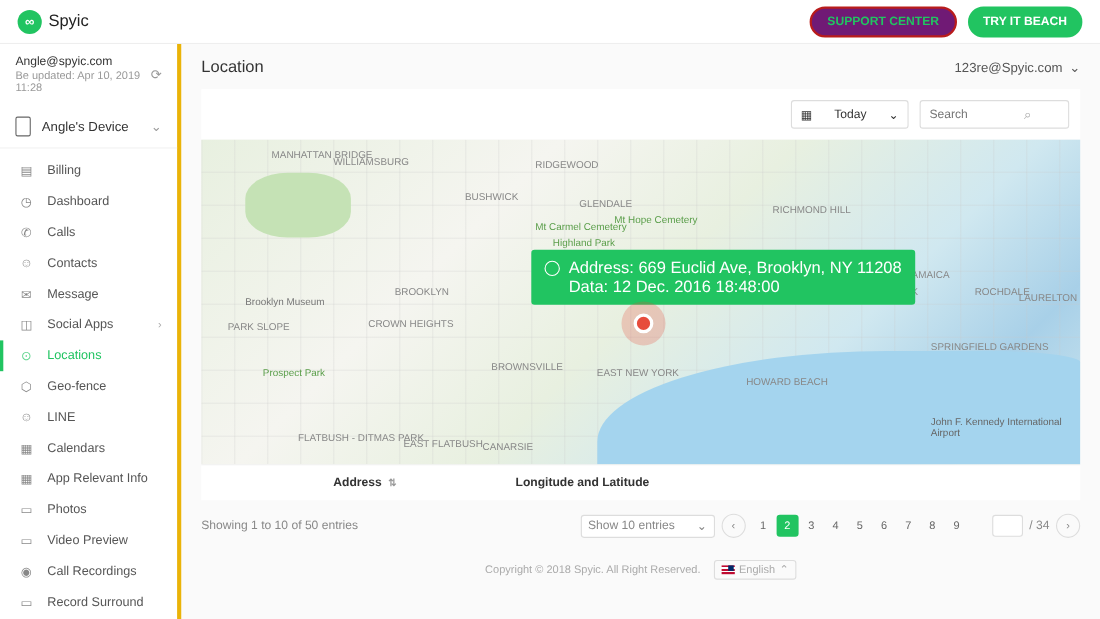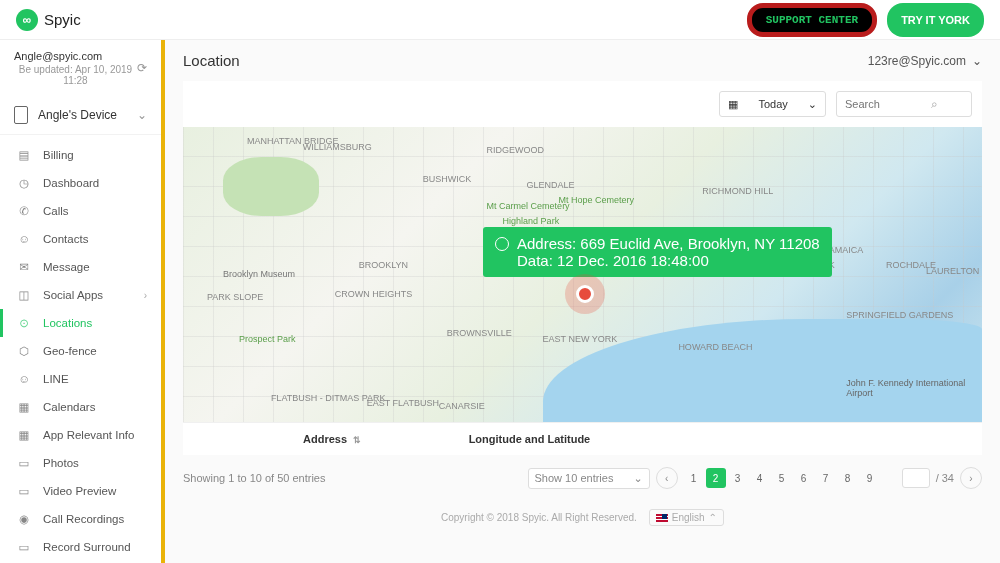--- a/index.html
+++ b/index.html
@@ -2,26 +2,26 @@
 <html><head>
 <meta charset="utf-8">
 <style>
 * { margin:0; padding:0; box-sizing:border-box; font-family:-apple-system,BlinkMacSystemFont,"Segoe UI",Arial,sans-serif; }
 body { width:1000px; height:563px; overflow:hidden; background:#fff; color:#333; font-size:12px; }
 .header { height:40px; border-bottom:1px solid #eee; display:flex; align-items:center; padding:0 16px; }
 .logo { display:flex; align-items:center; gap:6px; }
 .logo-icon { width:22px; height:22px; background:#21c461; border-radius:50%; display:flex; align-items:center; justify-content:center; color:#fff; font-weight:bold; }
 .logo-text { font-size:15px; color:#222; font-weight:500; }
 .header-right { margin-left:auto; display:flex; gap:10px; }
-.btn-outline { border:5px solid #b91c1c; color:#21c461; background:#000000; border-radius:16px; padding:6px 14px; font-size:11px; font-weight:600;font-family:Liberation Mono, monospace; }
+.btn-outline { border:2px solid #b91c1c; color:#21c461; background:#701a75; border-radius:16px; padding:6px 14px; font-size:11px; font-weight:600; }
 .btn-fill { background:#21c461; color:#fff; border:none; border-radius:16px; padding:6px 14px; font-size:11px; font-weight:600; }
 .layout { display:flex; height:523px; }
 .sidebar { width:165px; border-right:4px solid #eab308; background:#fff; display:flex; flex-direction:column; }
 .user-info { padding:10px 14px; display:flex; align-items:center; position:relative; }
-.user-info .meta { font-size:10px; color:#999; margin-top:2px;text-align:center; }
+.user-info .meta { font-size:10px; color:#999; margin-top:2px; }
 .refresh-icon { margin-left:auto; color:#999; cursor:pointer; }
 .device-row { padding:10px 14px; display:flex; align-items:center; gap:10px; border-bottom:1px solid #f2f2f2;text-align:center; }
 .device-row .icon { width:14px; height:18px; border:1.5px solid #666; border-radius:2px; }
 .device-row .chev { margin-left:auto; color:#999; }
 .nav { flex:1; overflow-y:auto; padding-top:6px; }
 .nav::-webkit-scrollbar { width:0; }
 .nav-item { display:flex; align-items:center; gap:12px; padding:7px 14px; color:#555; font-size:11.5px; cursor:pointer; border-left:3px solid transparent; }
 .nav-item.active { color:#21c461; border-left-color:#21c461; }
 .nav-item .icon { width:14px; height:14px; display:flex; align-items:center; justify-content:center; opacity:.7; }
 .nav-item .chev { margin-left:auto; font-size:10px; color:#aaa; }
@@ -68,21 +68,21 @@
 </head>
 <body>
 
 <div class="header">
   <div class="logo">
     <div class="logo-icon">∞</div>
     <span class="logo-text">Spyic</span>
   </div>
   <div class="header-right">
     <button class="btn-outline">SUPPORT CENTER</button>
-    <button class="btn-fill">TRY IT YORK</button>
+    <button class="btn-fill">TRY IT BEACH</button>
   </div>
 </div>
 
 <div class="layout">
   <div class="sidebar">
     <div class="user-info">
       <div>
         <div style="font-size:11px;color:#333">Angle@spyic.com</div>
         <div class="meta">Be updated: Apr 10, 2019 11:28</div>
       </div>

